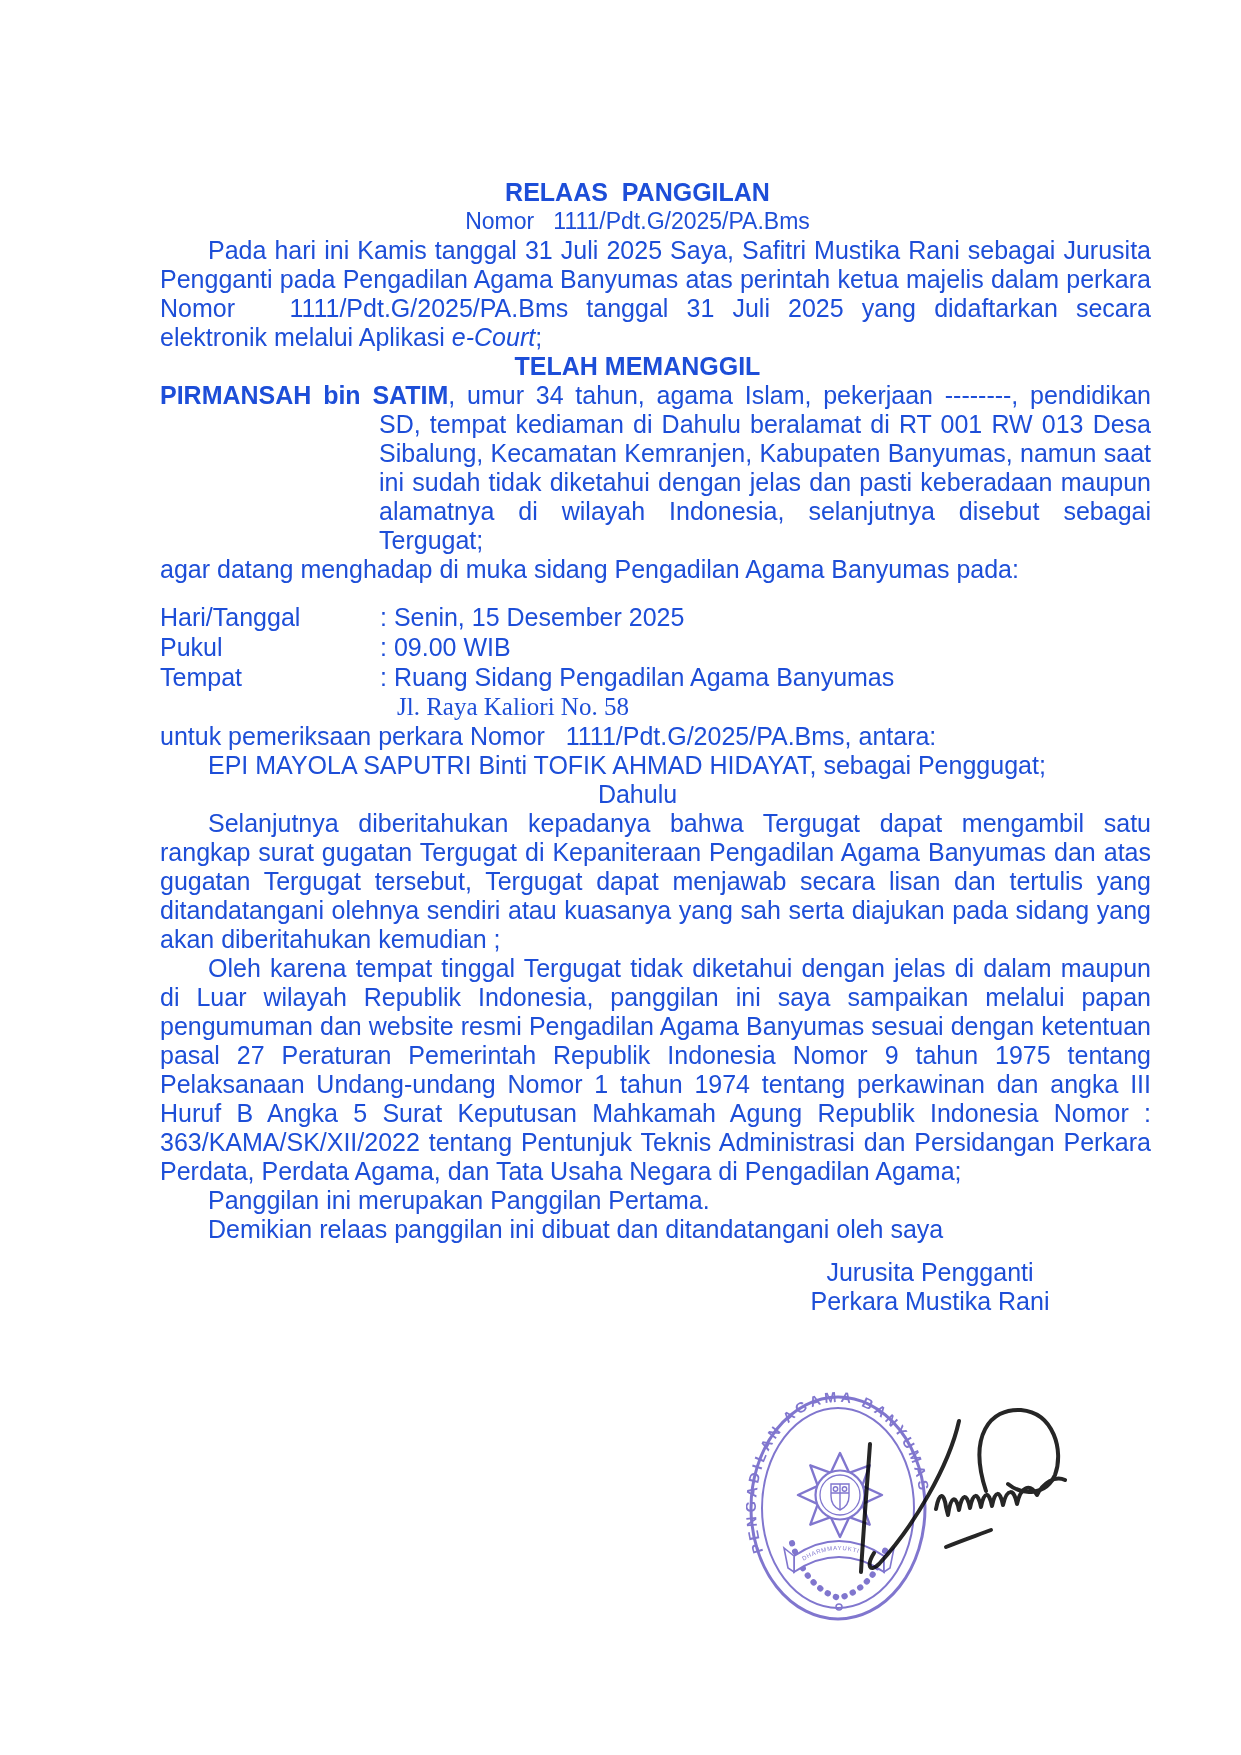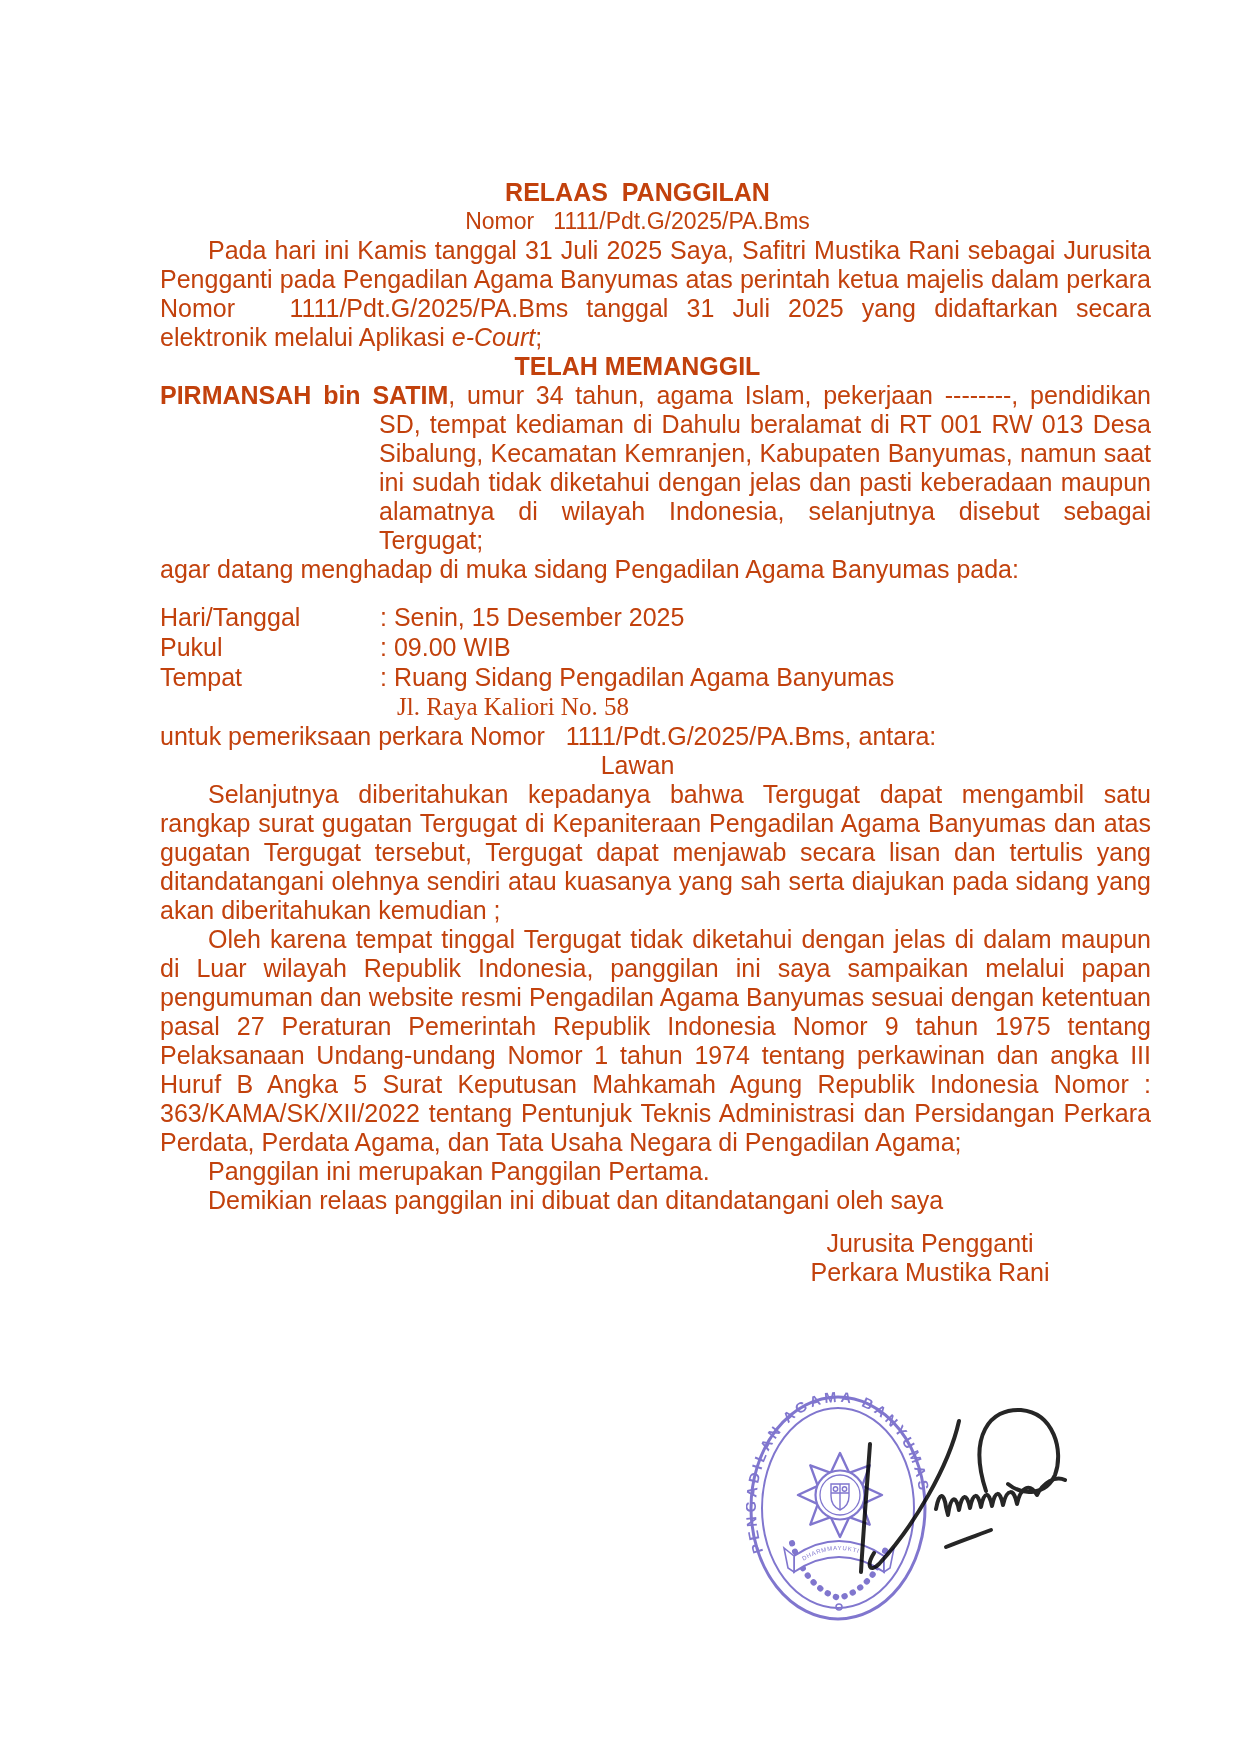--- a/index.html
+++ b/index.html
@@ -1,20 +1,20 @@
 <!DOCTYPE html>
 <html><head>
 <meta charset="utf-8">
 <style>
   html,body{margin:0;padding:0;background:#ffffff;}
   .page{
     position:relative;
     width:1241px;height:1755px;
     background:#ffffff;
-    color:#c2410c;
+    color:#1d4ed8;
     font-family:"Liberation Sans","DejaVu Sans",sans-serif;
     font-size:25px;line-height:29px;
     overflow:hidden;
   }
   .content{position:absolute;left:160px;top:178px;width:991px;}
   .content p{margin:0;white-space:pre-wrap;}
   .just{text-align:justify;}
   .ind{text-indent:48px;}
   .center{text-align:center;padding-right:36px;}
   .title{font-weight:bold;font-size:25px;line-height:29px;}
@@ -61,22 +61,23 @@
 
     <div class="schedule">
       <p><span class="slabel">Hari/Tanggal</span><span>: </span><span>Senin, 15 Desember 2025</span></p>
       <p><span class="slabel">Pukul</span><span>: </span><span>09.00 WIB</span></p>
       <p><span class="slabel">Tempat</span><span>: </span><span>Ruang Sidang Pengadilan Agama Banyumas</span></p>
       <p class="addr2">Jl. Raya Kaliori No. 58</p>
     </div>
 
     <p class="untuk">untuk pemeriksaan perkara Nomor   1111/Pdt.G/2025/PA.Bms, antara:</p>
 
+    <p class="epi">EPI MAYOLA SAPUTRI Binti TOFIK AHMAD HIDAYAT, sebagai Penggugat;</p>
 
-    <p class="lawan center">Lawan</p>
+    <p class="lawan center">Dahulu</p>
 
 
     <p class="selanj just ind">Selanjutnya diberitahukan kepadanya bahwa Tergugat dapat mengambil satu rangkap surat gugatan Tergugat di Kepaniteraan Pengadilan Agama Banyumas dan atas gugatan Tergugat tersebut, Tergugat dapat menjawab secara lisan dan tertulis yang ditandatangani olehnya sendiri atau kuasanya yang sah serta diajukan pada sidang yang akan diberitahukan kemudian ;</p>
 
     <p class="oleh just ind">Oleh karena tempat tinggal Tergugat tidak diketahui dengan jelas di dalam maupun di Luar wilayah Republik Indonesia, panggilan ini saya sampaikan melalui papan pengumuman dan website resmi Pengadilan Agama Banyumas sesuai dengan ketentuan pasal 27 Peraturan Pemerintah Republik Indonesia Nomor 9 tahun 1975 tentang Pelaksanaan Undang-undang Nomor 1 tahun 1974 tentang perkawinan dan angka III Huruf B Angka 5 Surat Keputusan Mahkamah Agung Republik Indonesia Nomor : 363/KAMA/SK/XII/2022 tentang Pentunjuk Teknis Administrasi dan Persidangan Perkara Perdata, Perdata Agama, dan Tata Usaha Negara di Pengadilan Agama;</p>
 
     <p class="panggilan">Panggilan ini merupakan Panggilan Pertama.</p>
 
     <p class="demikian">Demikian relaas panggilan ini dibuat dan ditandatangani oleh saya</p>
 

